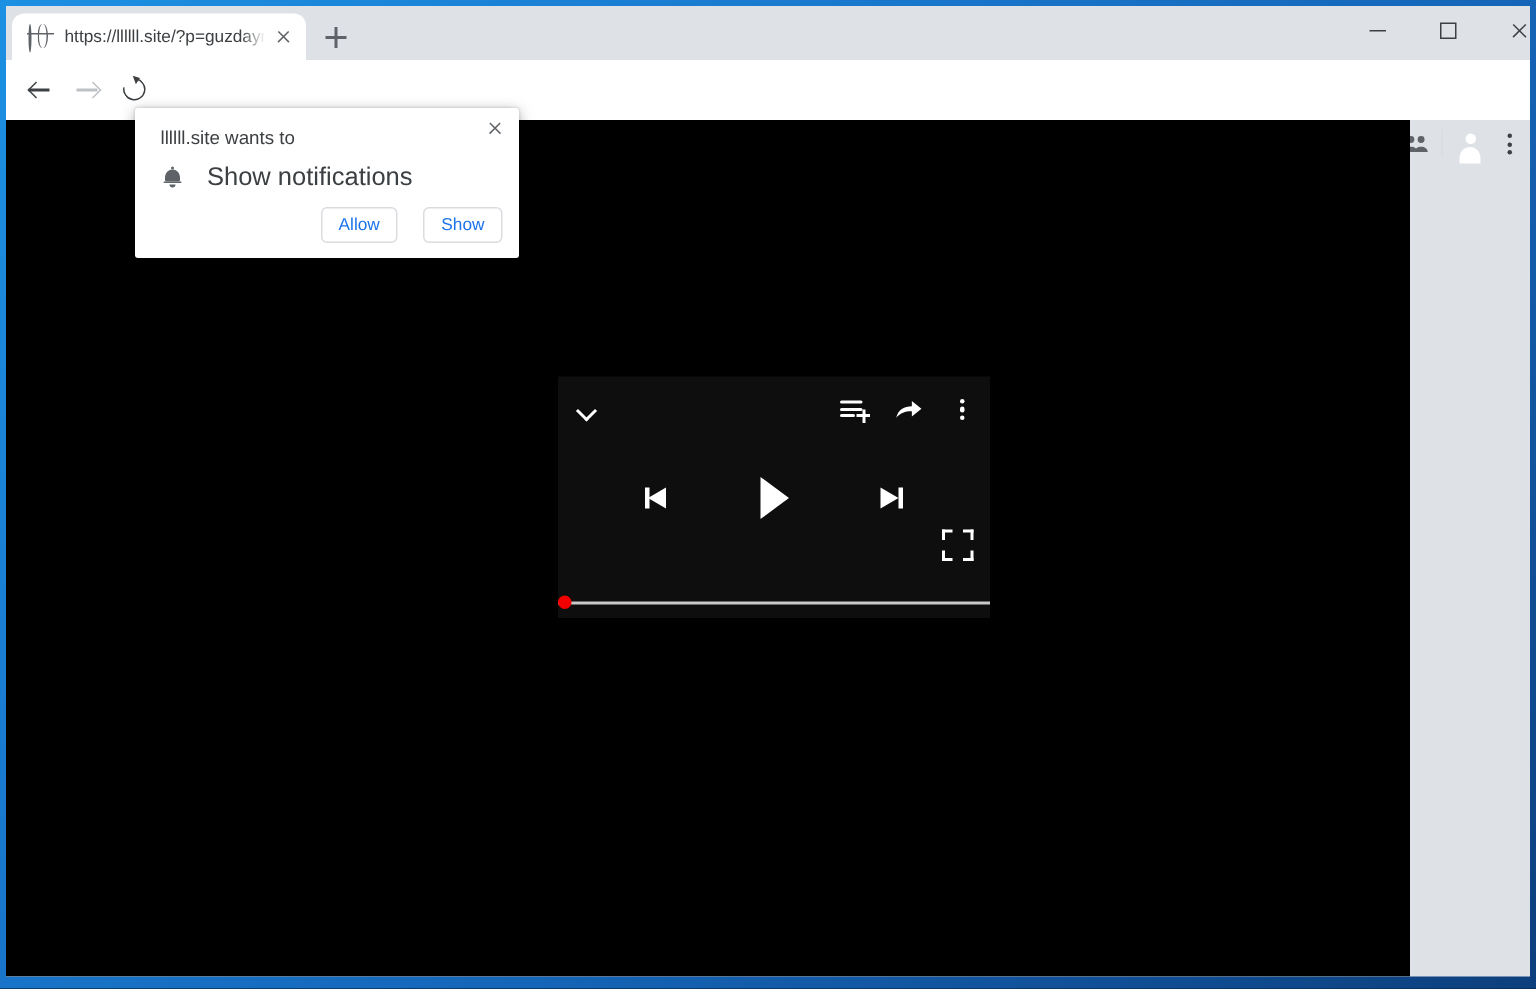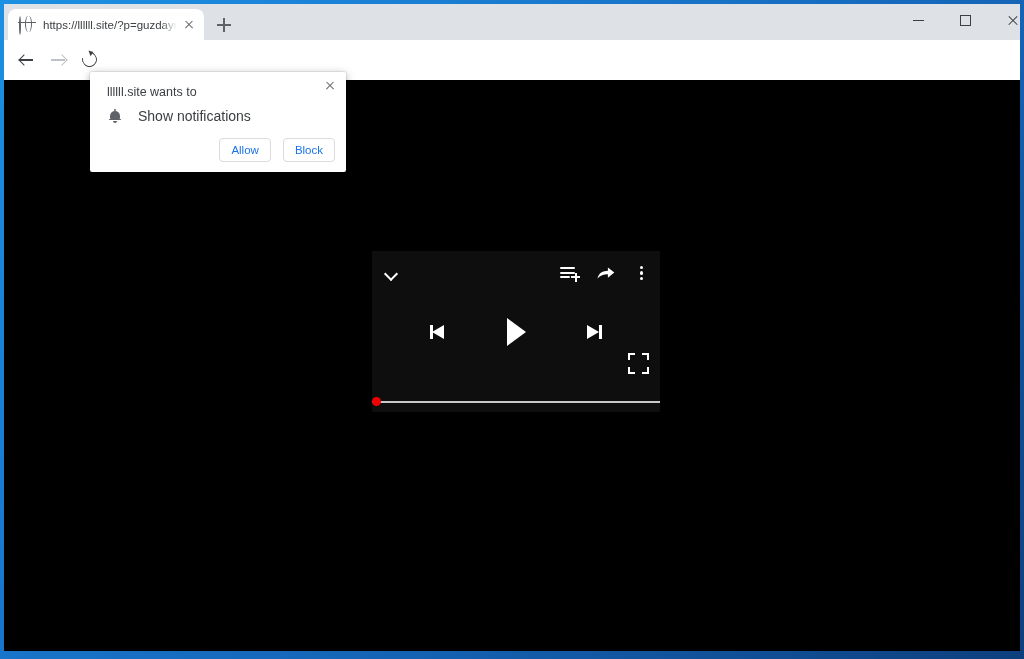--- a/index.html
+++ b/index.html
@@ -222,21 +222,21 @@
     width: 7px; height: 7px; border-radius: 50%; background: #fff;
   }
   .avatar:after {
     content: ""; position: absolute; left: 3px; top: 12.4px;
     width: 14px; height: 11px; border-radius: 7px 7px 0 0; background: #fff;
   }
 
   
   #page {
     position: absolute; left: 0; top: 76px;
-    width: 1016px; height: 571px;
+    width: 936px; height: 571px;
     background: #000000;
   }
 
   
   #perm-bubble {
     position: absolute; left: 86px; top: -8px;
     width: 256px; height: 100px;
     background: #ffffff;
     box-shadow: 0 2px 9px rgba(0,0,0,0.35), 0 0 0 1px rgba(0,0,0,0.06);
     border-radius: 2px;
@@ -275,25 +275,25 @@
   .bell-clap {
     position: absolute; left: 6.4px; top: 12.5px;
     width: 3.2px; height: 2.4px; background: #5f6368;
     border-radius: 0 0 2px 2px;
   }
   .bell-top {
     position: absolute; left: 7.2px; top: 0.7px;
     width: 1.6px; height: 2px; background: #5f6368; border-radius: 1px;
   }
   #perm-row-label {
-    font-size: 14px; color: #3c4043; margin-left: 15px;
+    font-size: 17px; color: #3c4043; margin-left: 15px;
   }
   #perm-actions {
     position: absolute; right: 11px; bottom: 10px;
-    display: flex; gap: 12px;
+    display: flex; gap: 17px;
   }
   .perm-btn {
     min-width: 51px; height: 24px;
     background: #ffffff;
     border: 1px solid #dadce0; border-radius: 4px;
     color: #1a73e8; font-size: 11.5px;
     display: flex; align-items: center; justify-content: center;
     padding: 0 11px; cursor: pointer;
     font-family: "Liberation Sans", sans-serif;
   }
@@ -503,21 +503,21 @@
           <span id="bell-icon">
             <span class="bell-top"></span>
             <span class="bell-dome"></span>
             <span class="bell-base"></span>
             <span class="bell-clap"></span>
           </span>
           <span id="perm-row-label">Show notifications</span>
         </div>
         <div id="perm-actions">
           <div class="perm-btn">Allow</div>
-          <div class="perm-btn">Block</div>
+          <div class="perm-btn">Show</div>
         </div>
       </div>
 
       <div id="player">
 
         <div id="p-chevron">
           <span class="c"></span>
         </div>
 
         <div id="p-queue">

